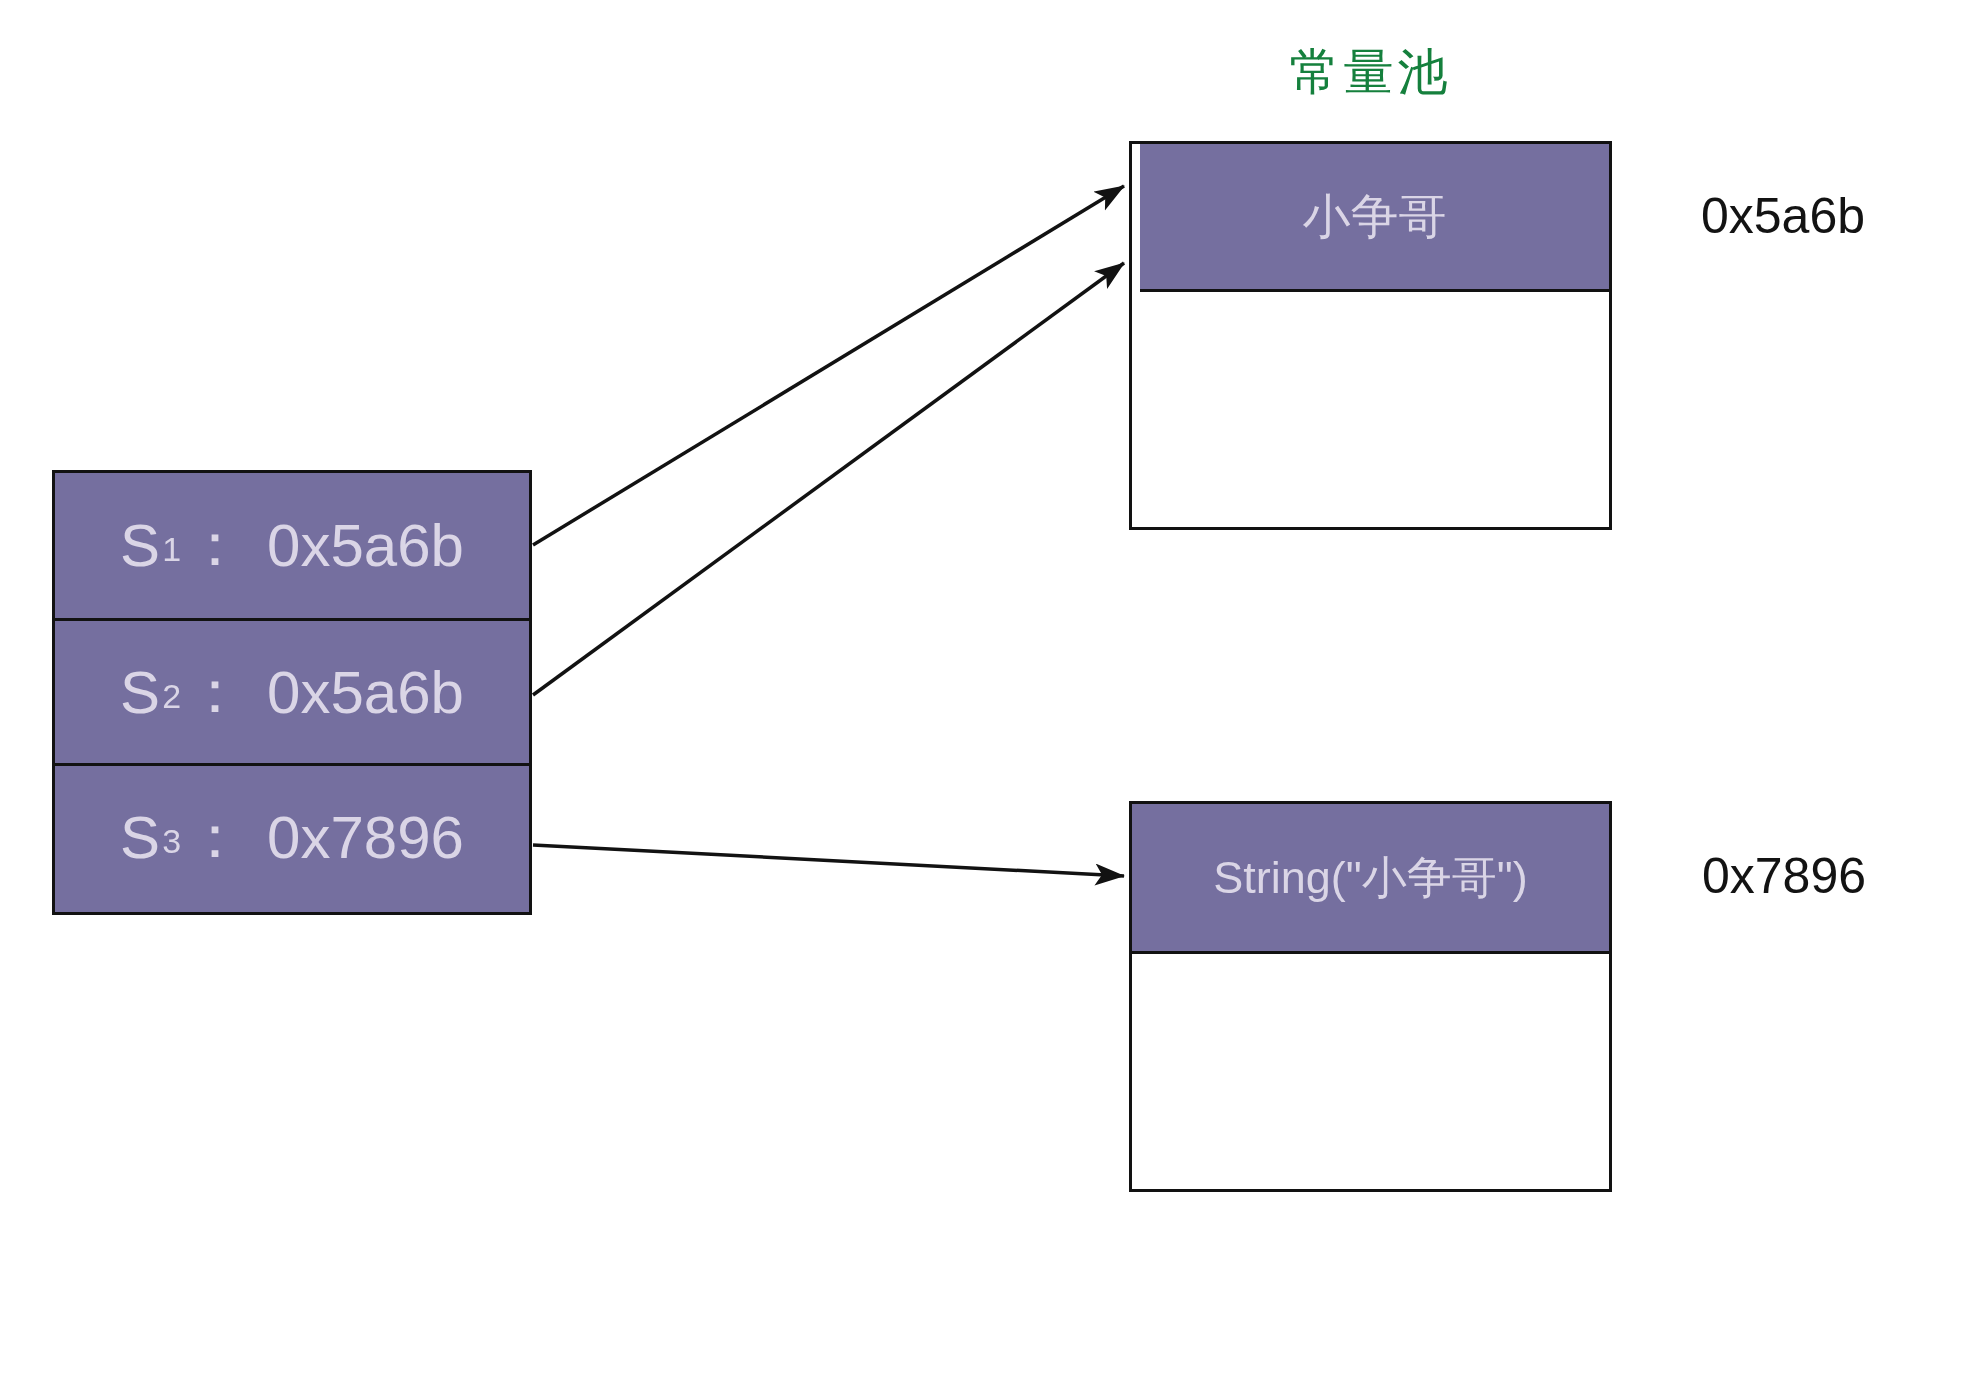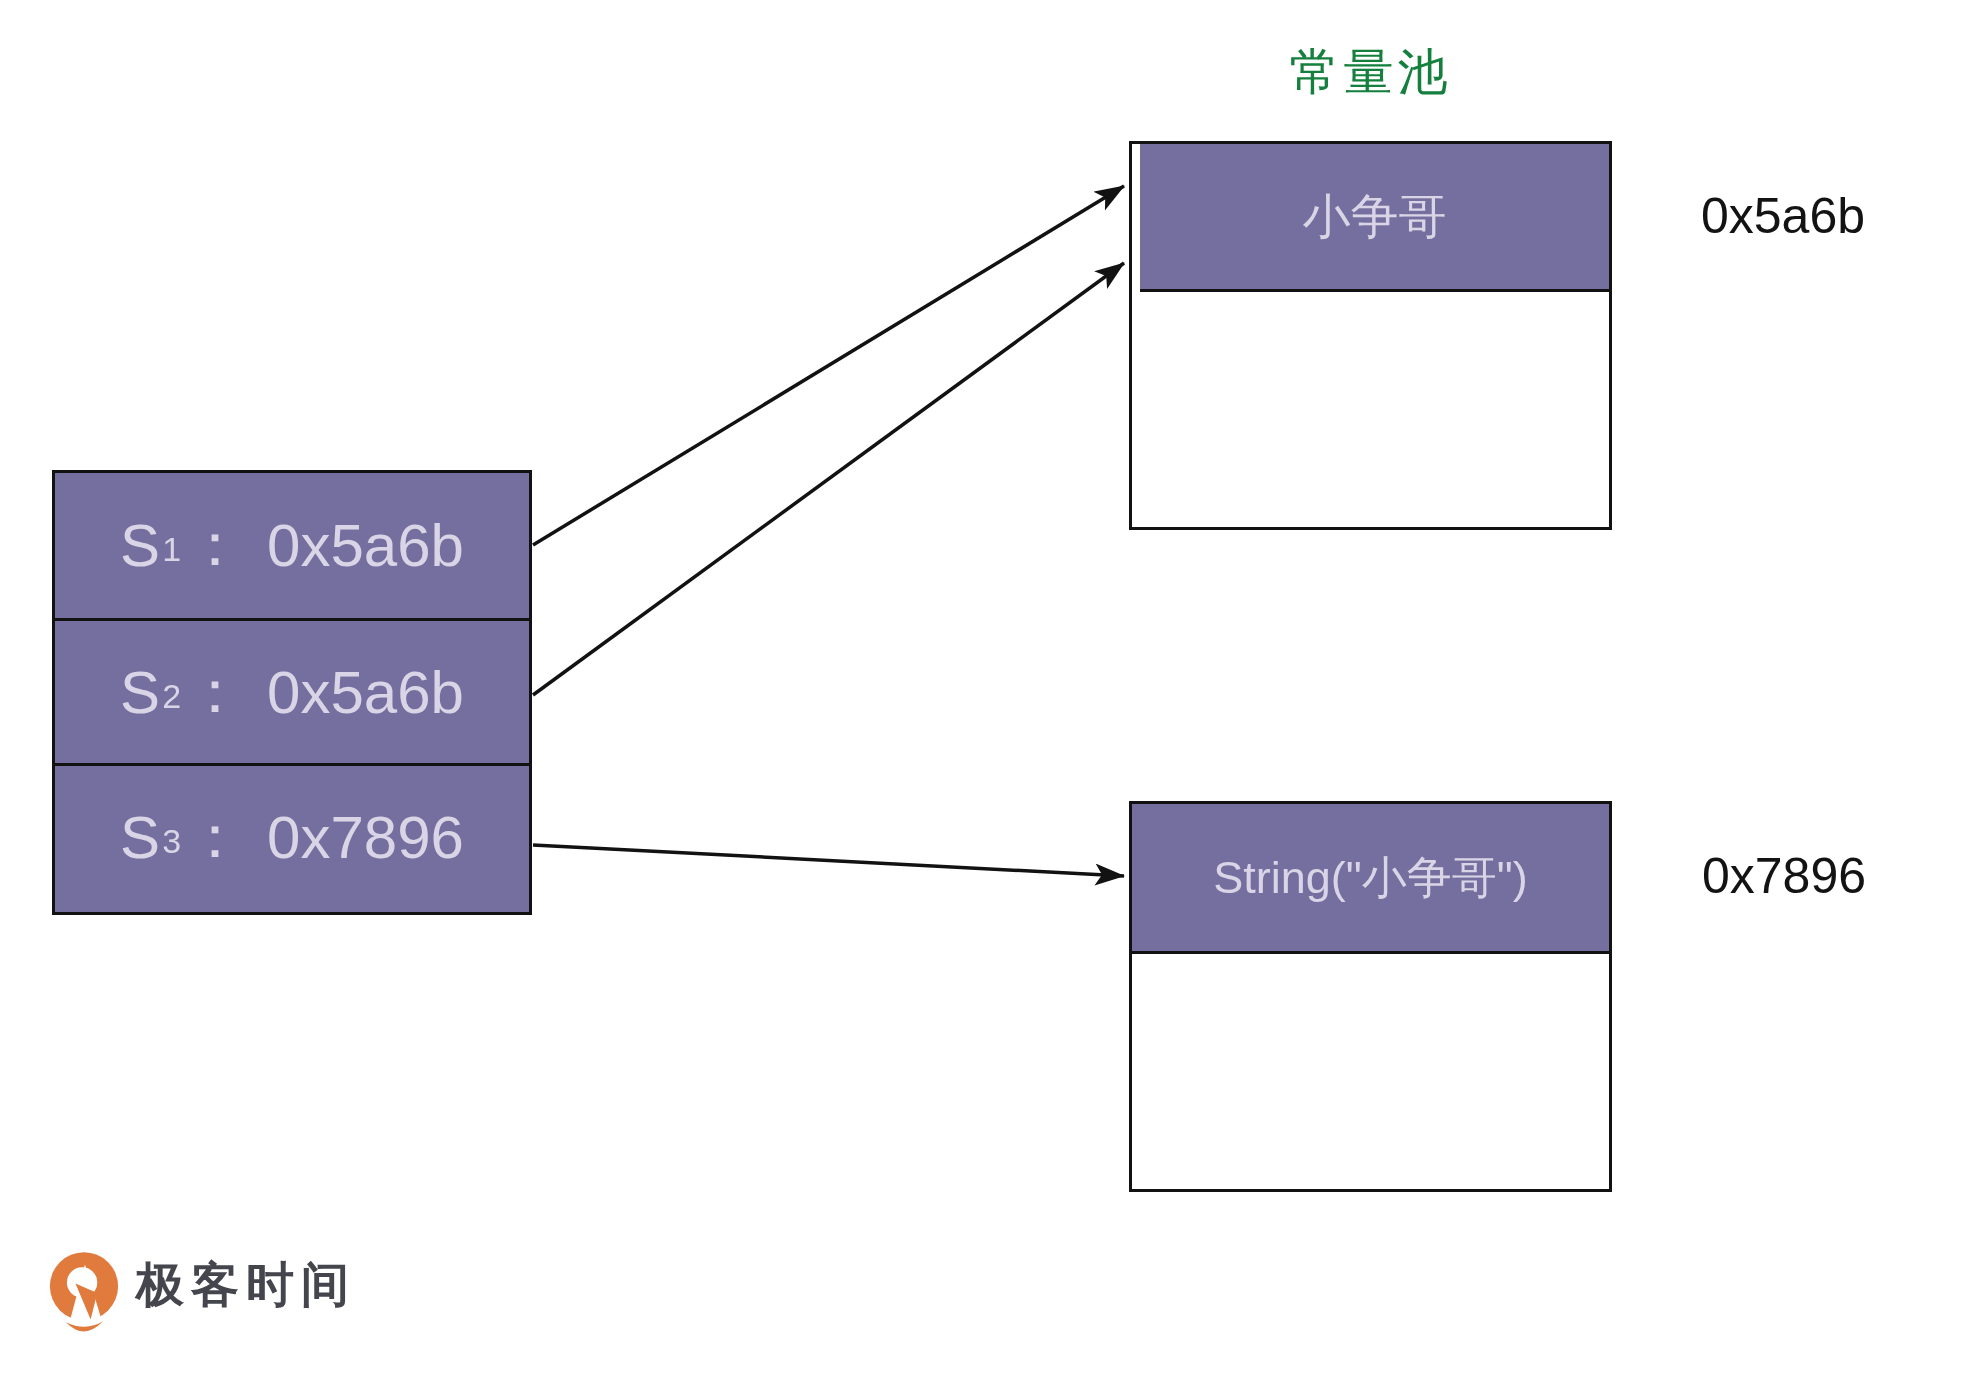--- a/index.html
+++ b/index.html
@@ -147,24 +147,14 @@
   <div class="pool-box object">
     <div class="pool-header">
       <span>String("小争哥")</span>
     </div>
     <div class="pool-body"></div>
   </div>
 
   <div class="addr-label addr-literal">0x5a6b</div>
   <div class="addr-label addr-object">0x7896</div>
 
-  <div class="logo">
-    <svg class="logo-icon" viewBox="0 0 76 88" xmlns="http://www.w3.org/2000/svg">
-      <circle cx="38" cy="38" r="36" fill="#e07b3d"></circle>
-      <circle cx="36" cy="34" r="16" fill="#ffffff"></circle>
-      <polygon points="23,75 39,15 57,75" fill="#ffffff"></polygon>
-      <polygon points="29,35 52,45 45,73" fill="#e07b3d"></polygon>
-      <path d="M19,76 Q38,96 58,75 Q40,86 19,76 Z" fill="#e07b3d"></path>
-    </svg>
-    <span class="logo-text">极客时间</span>
-  </div>
 
 </div>
 
 </body></html>

